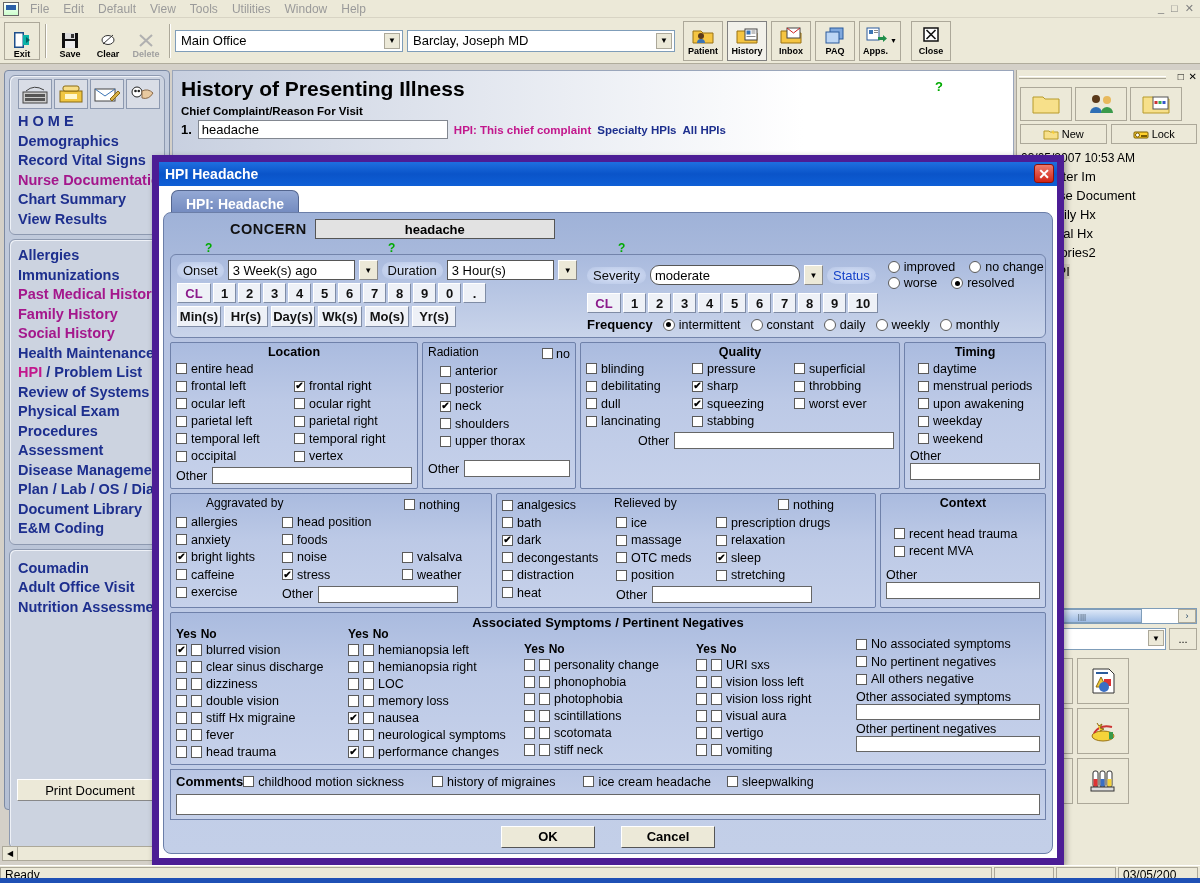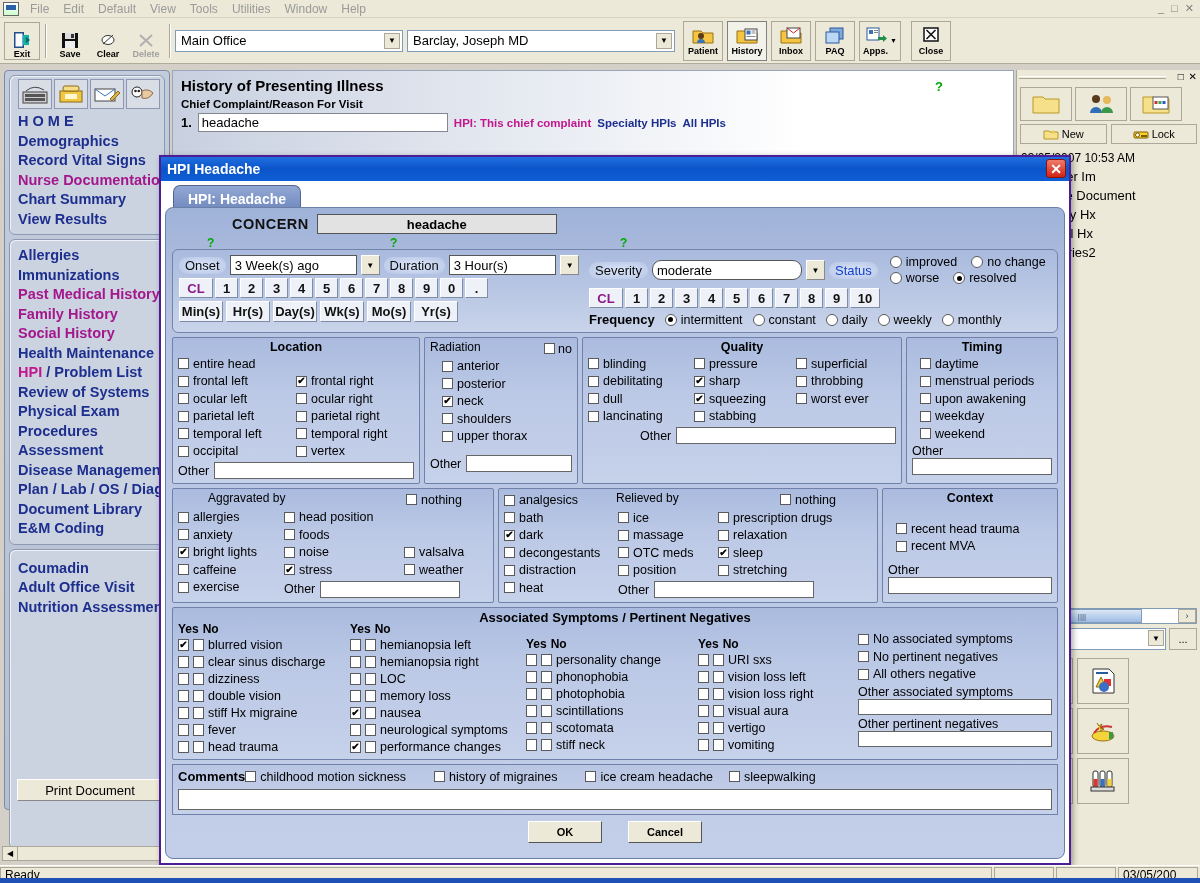--- a/index.html
+++ b/index.html
@@ -104,21 +104,21 @@
   
   #centerpage {
     position:absolute; left:172px; top:70px; width:842px; height:745px;
     background: linear-gradient(#fff, #fff);
     border:1px solid #9aa6bb;
   }
   #cpheader {
     background: linear-gradient(90deg,#c8d0e0 0%, #ffffff 75%);
     height: 88px; position: relative; padding: 6px 0 0 8px;
   }
-  #cptitle { font-size: 15px; font-weight: bold; color:#000; letter-spacing:0px;}
+  #cptitle { font-size: 21px; font-weight: bold; color:#000; letter-spacing:0px;}
   #cpsub { font-size: 11.5px; font-weight:bold; color:#000; margin-top:4px; }
   #cprow { display:flex; align-items:center; margin-top:3px; gap:6px;}
   #cpnum { font-weight:bold; font-size:13px; }
   #ccinput {
     width: 250px; height: 19px; background:#fff; border:1px solid #828790;
     font-size:13px; padding-left:3px; display:flex;align-items:center;
   }
   .cplink { font-size:11.5px; font-weight:bold; color:#1d2f8e; }
   .cplink.mag { color:#c2178c; }
   #cphelp { position:absolute; right:70px; top:8px; color:#0a0; font-weight:bold; font-size:13px;}
@@ -178,22 +178,22 @@
   #taskstrip { position:absolute; left:0; bottom:0; width:1200px; height:5px; background:#1f50b5; }
 
   
   #lb-scroll { position:absolute; left:2px; bottom:22px; width:164px; height:15px;
                background:#ece9d8; border:1px solid #aca899; display:flex; }
   #lb-scroll .lt{width:15px;border-right:1px solid #aca899;display:flex;align-items:center;
                  justify-content:center;font-size:8px;}
 
   
   #dialog {
-    position:absolute; left:159px; top:155px; width:912px; height:710px;
-    border:2px solid #4c1d95; background:#e8edf8;
+    position:absolute; left:152px; top:155px; width:912px; height:710px;
+    border:7px solid #4c1d95; background:#e8edf8;
     box-shadow: 2px 2px 6px rgba(0,0,0,0.35);
   }
   #dlgtitle {
     height: 24px; background: linear-gradient(180deg,#1f6fe0 0%, #0a54c9 50%, #0f5fd6 100%);
     display:flex; align-items:center; color:#fff; font-weight:bold; font-size:14px;
     padding-left:6px; position:relative;
   }
   #dlgclose {
     position:absolute; right:3px; top:2px; width:20px; height:19px;
     background: linear-gradient(#f07b6b,#cf2317); border:1px solid #8e1109; border-radius:3px;
@@ -291,23 +291,23 @@
 
   
   #comments {
     background: linear-gradient(#b9c6e4,#c6d1ea);
     border:1px solid #6f81aa; padding:3px 5px 4px 5px; margin-bottom:3px;
   }
   #commentsTop { display:flex; align-items:center; gap:0; }
   #commentsTop .ttl { font-weight:bold; font-size:13px; }
   #commentsBox { height:21px; background:#fff; border:1px solid #666; margin-top:3px; }
   #dlgbuttons { display:flex; justify-content:center; gap:26px; padding-top:3px; }
-  .dlgbtn { width:74px; height:22px; background:#ece9d8; border:1px solid #555;
+  .dlgbtn { width:94px; height:22px; background:#ece9d8; border:1px solid #555;
             border-top-color:#fff; border-left-color:#fff;
-            font-size:11px; font-weight:bold; display:flex;align-items:center;justify-content:center;}
+            font-size:13px; font-weight:bold; display:flex;align-items:center;justify-content:center;}
   svg { display:block; }
 </style>
 </head>
 <body>
 
 <div id="menubar">
   <div class="appicon"></div>
   <div class="mi">File</div>
   <div class="mi">Edit</div>
   <div class="mi">Default</div>

